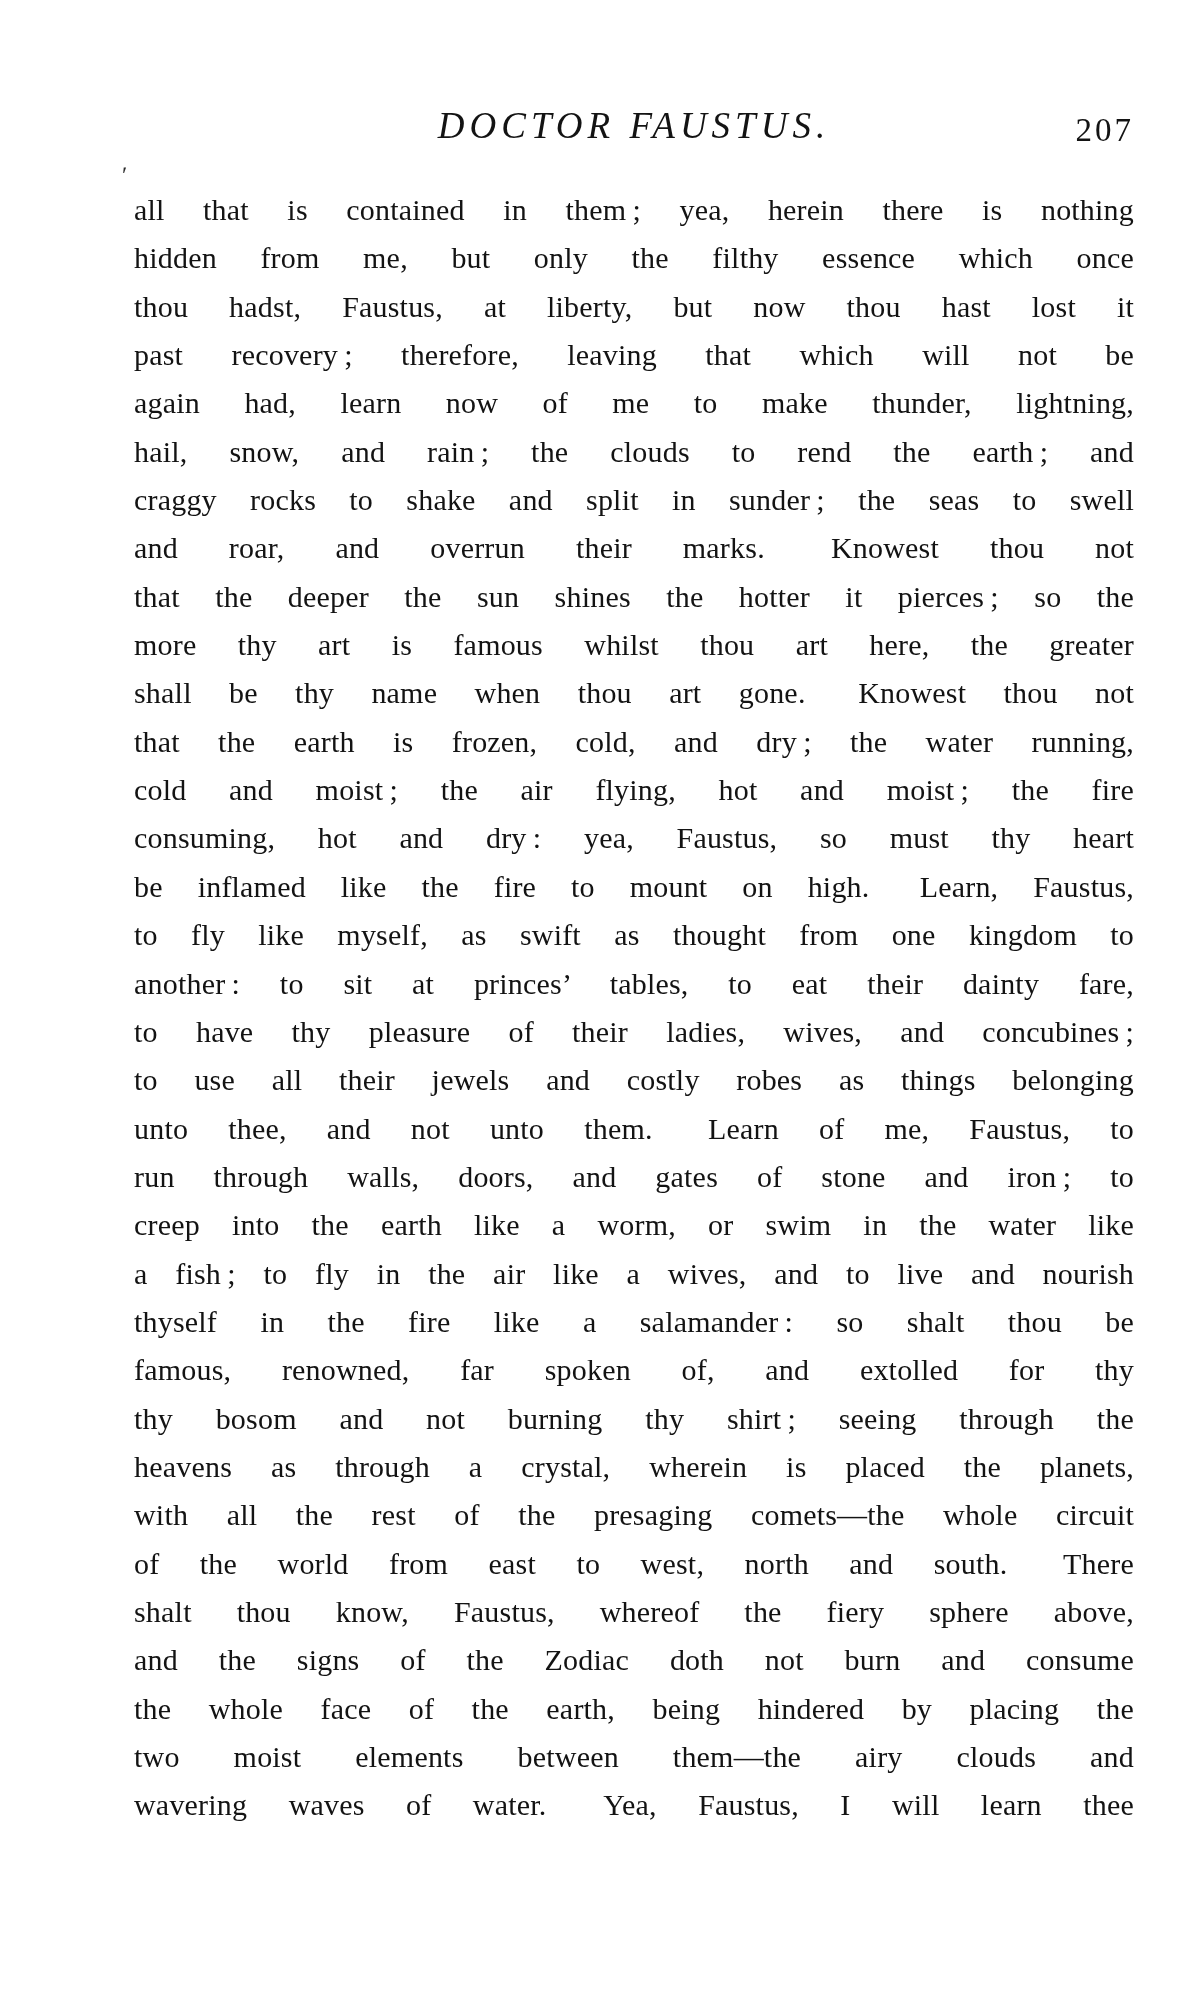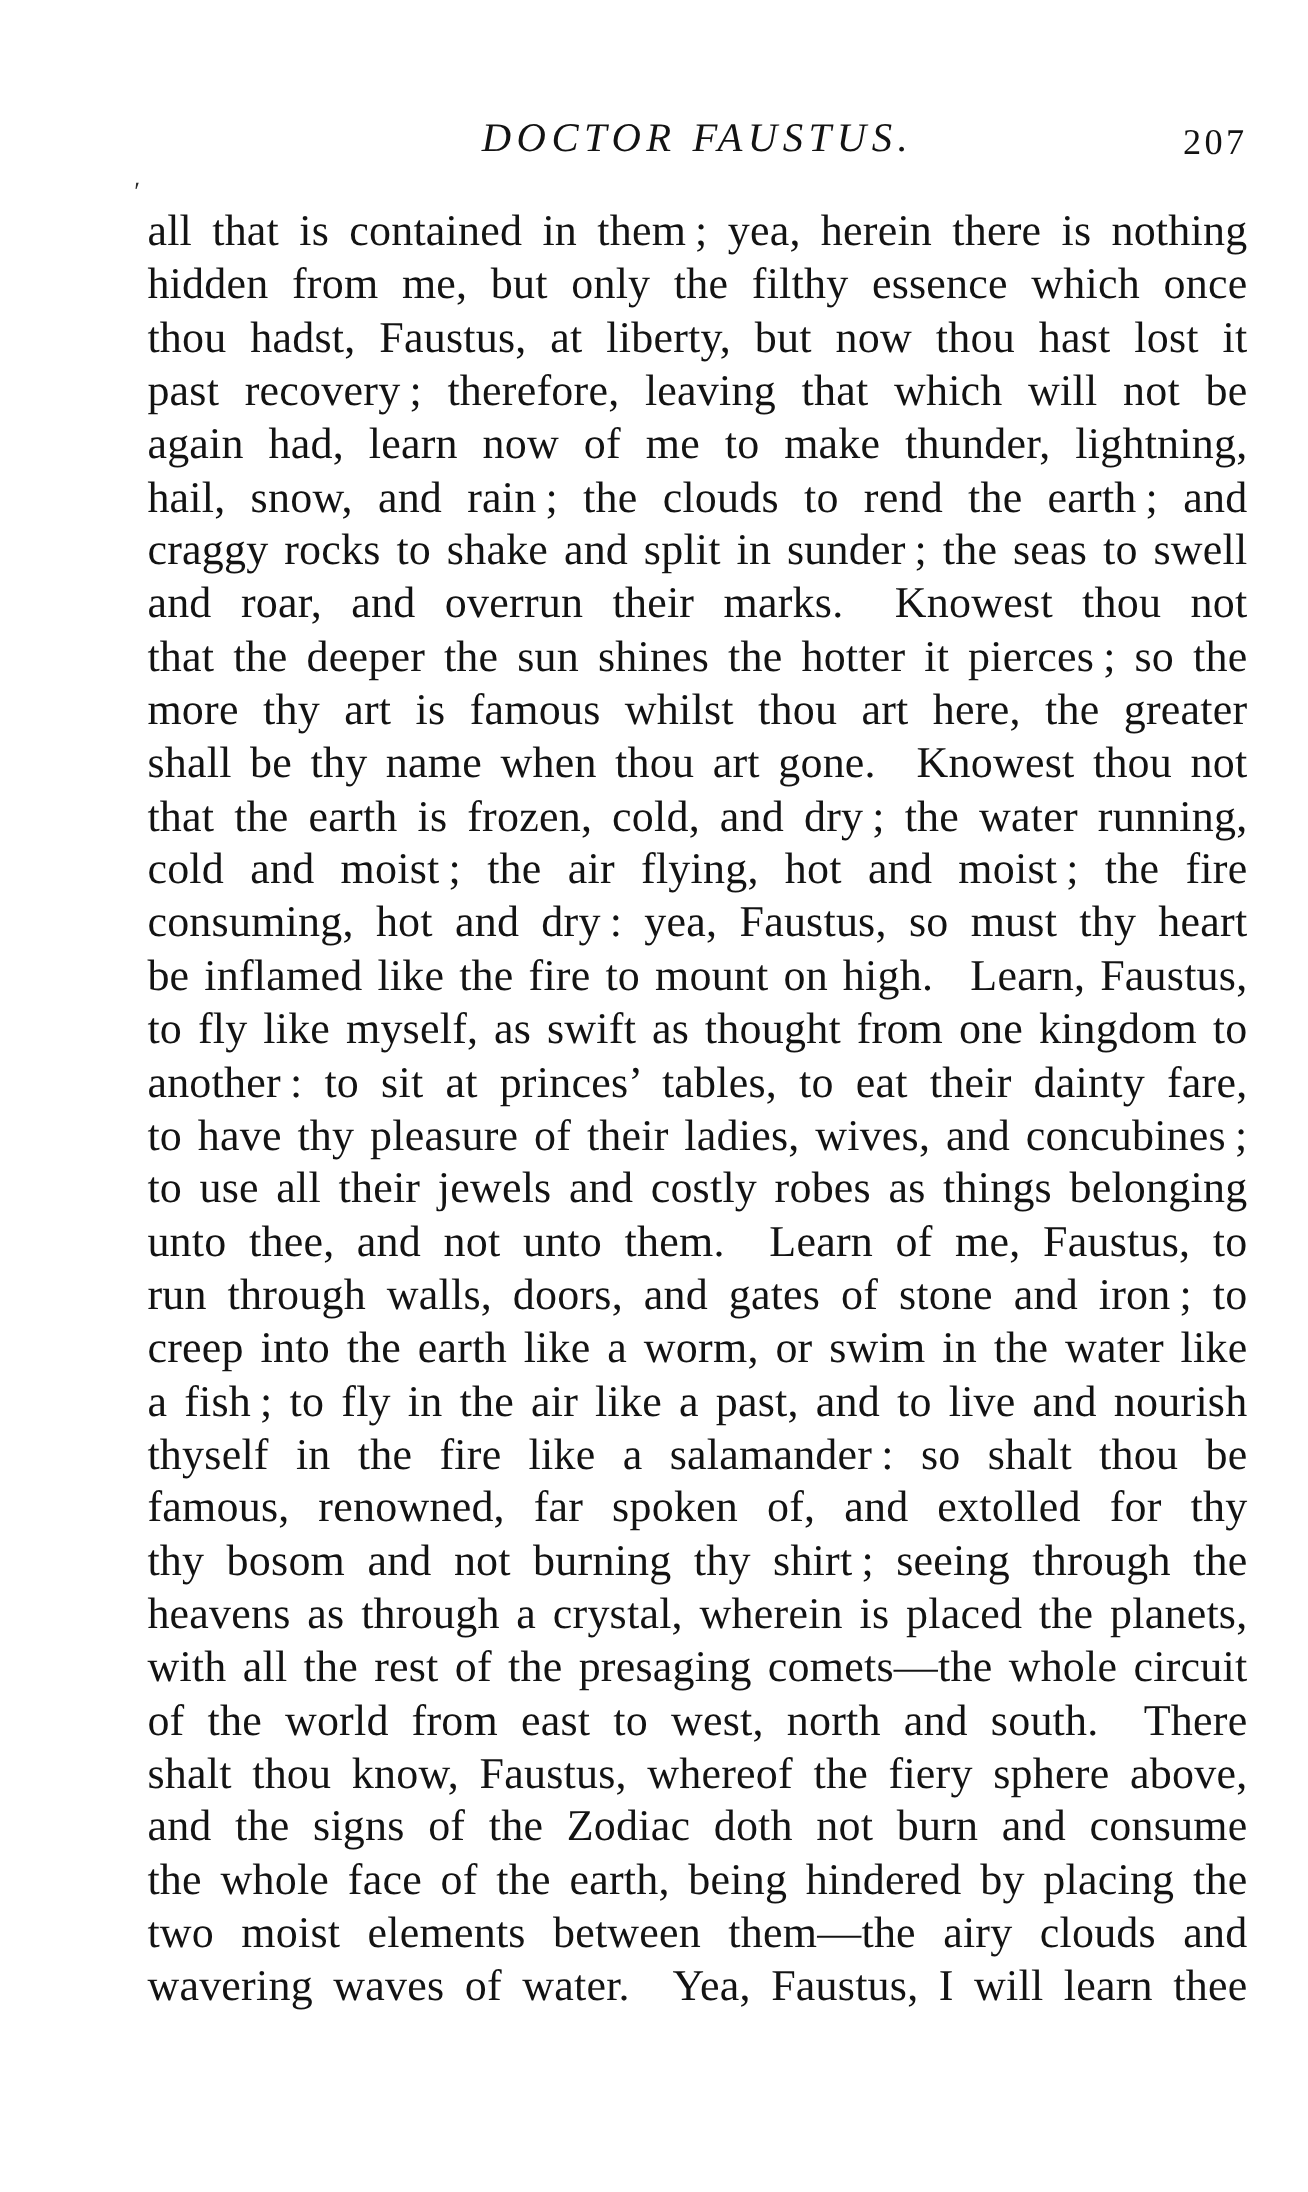--- a/index.html
+++ b/index.html
@@ -46,21 +46,21 @@
   }
   .body-text {
     position: absolute;
     left: 134px;
     top: 186px;
     width: 1000px;
   }
   .line {
     height: 48.35px;
     line-height: 48.35px;
-    font-size: 40px;
+    font-size: 30px;
     letter-spacing: 0.2px;
     text-align: justify;
     text-align-last: justify;
     overflow: visible;
     word-spacing: 2px;
   }
 </style>
 </head>
 <body>
 
@@ -89,21 +89,21 @@
       <div class="line">cold and moist ; the air flying, hot and moist ; the fire</div>
       <div class="line">consuming, hot and dry : yea, Faustus, so must thy heart</div>
       <div class="line">be inflamed like the fire to mount on high.  Learn, Faustus,</div>
       <div class="line">to fly like myself, as swift as thought from one kingdom to</div>
       <div class="line">another : to sit at princes’ tables, to eat their dainty fare,</div>
       <div class="line">to have thy pleasure of their ladies, wives, and concubines ;</div>
       <div class="line">to use all their jewels and costly robes as things belonging</div>
       <div class="line">unto thee, and not unto them.  Learn of me, Faustus, to</div>
       <div class="line">run through walls, doors, and gates of stone and iron ; to</div>
       <div class="line">creep into the earth like a worm, or swim in the water like</div>
-      <div class="line">a fish ; to fly in the air like a past, and to live and nourish</div>
+      <div class="line">a fish ; to fly in the air like a wives, and to live and nourish</div>
       <div class="line">thyself in the fire like a salamander : so shalt thou be</div>
       <div class="line">famous, renowned, far spoken of, and extolled for thy</div>
       <div class="line">thy bosom and not burning thy shirt ; seeing through the</div>
       <div class="line">heavens as through a crystal, wherein is placed the planets,</div>
       <div class="line">with all the rest of the presaging comets—the whole circuit</div>
       <div class="line">of the world from east to west, north and south.  There</div>
       <div class="line">shalt thou know, Faustus, whereof the fiery sphere above,</div>
       <div class="line">and the signs of the Zodiac doth not burn and consume</div>
       <div class="line">the whole face of the earth, being hindered by placing the</div>
       <div class="line">two moist elements between them—the airy clouds and</div>

